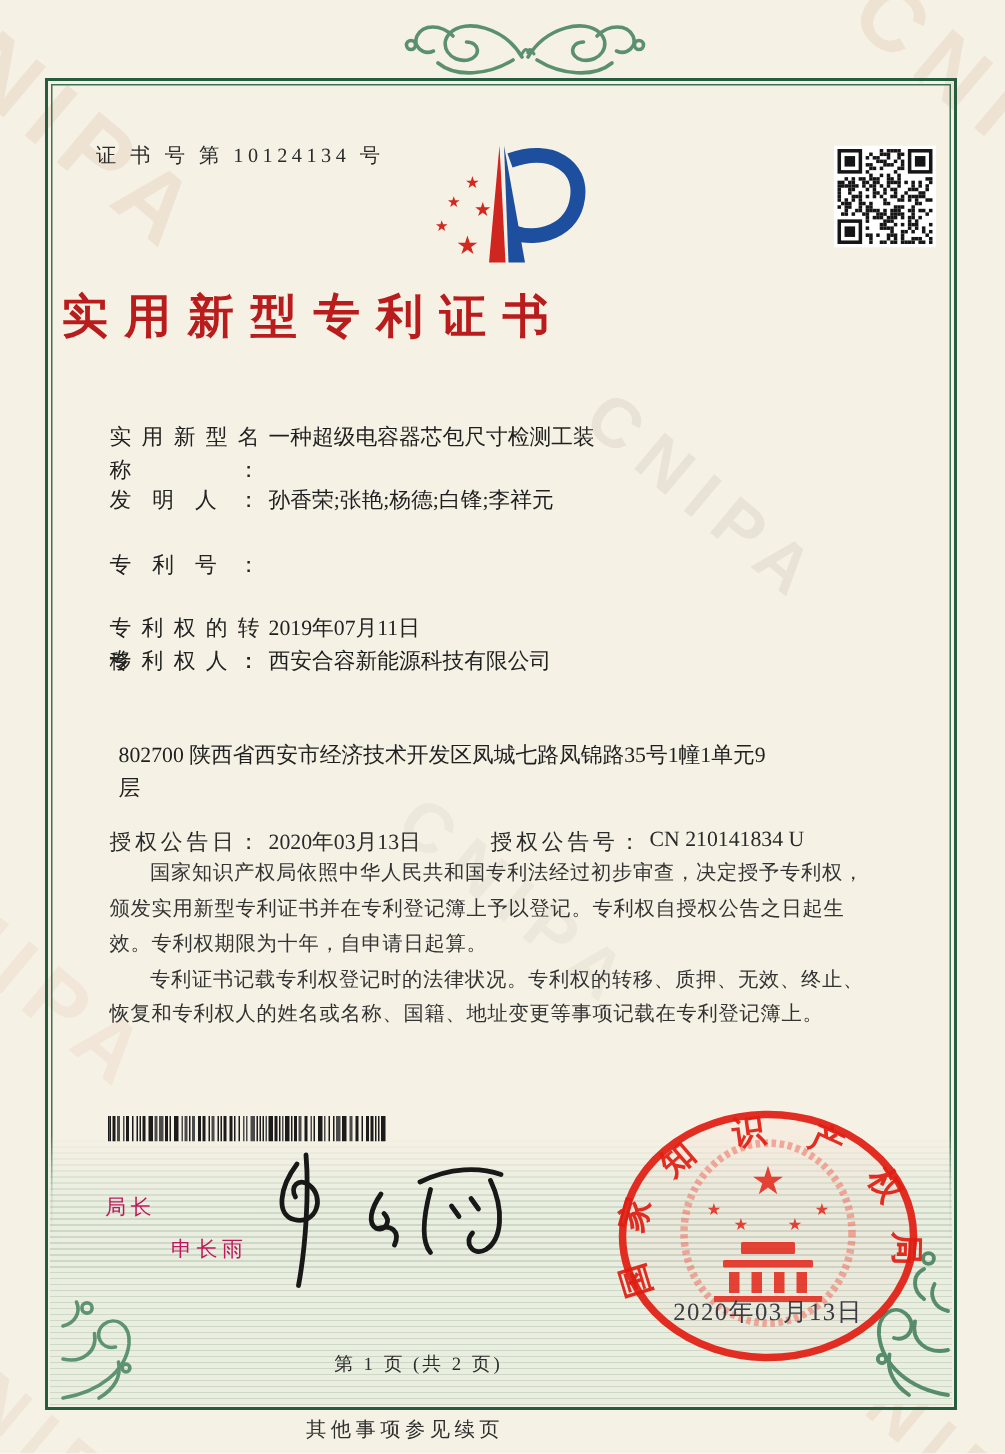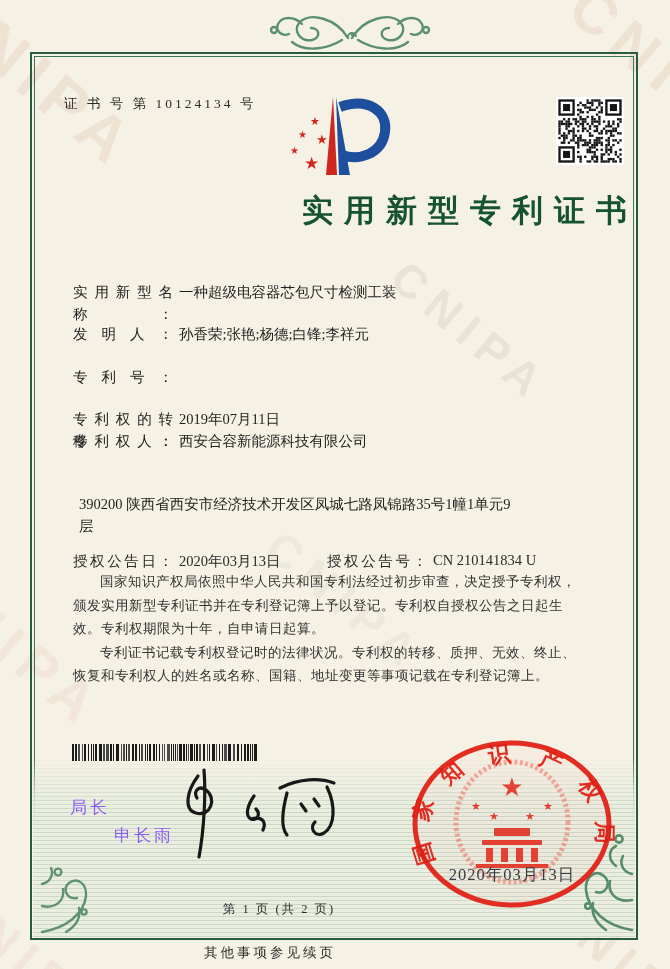--- a/index.html
+++ b/index.html
@@ -23,39 +23,39 @@
   .band{position:absolute; left:33px; top:756px; width:602px; height:181px;
         background:linear-gradient(180deg, rgba(233,238,224,0) 0, rgba(233,238,224,.85) 40px, #e9eee0 70px);}
   .band::after{content:""; position:absolute; inset:0;
         background:repeating-linear-gradient(0deg, rgba(105,140,105,.22) 0 1px, transparent 1px 4px);
         -webkit-mask-image:linear-gradient(180deg, transparent 0, #000 55px);
         mask-image:linear-gradient(180deg, transparent 0, #000 55px);}
   
   .cert-no{position:absolute; left:64px; top:95px; font-size:13.5px; letter-spacing:3px; color:#2b2b2b;}
   .logo{position:absolute; left:286px; top:94px;}
   .qr{position:absolute; left:556px; top:97px;}
-  .title{position:absolute; left:30px; top:190px; width:608px; text-align:right;
-         font-size:31px; font-weight:bold; letter-spacing:11px; text-indent:11px; color:#14532d;}
+  .title{position:absolute; left:30px; top:190px; width:608px; text-align:left;
+         font-size:31px; font-weight:bold; letter-spacing:11px; text-indent:11px; color:#b91c1c;}
   
   .frow{position:absolute; left:73px; width:562px; display:flex; font-size:14.5px; line-height:22px;}
   .flabel{flex:0 0 100px; text-align:justify; -moz-text-align-last:justify; text-align-last:justify; color:#222;}
   .fval{flex:1 1 auto; padding-left:6px; color:#1f1f1f; word-break:break-all;}
   .grant-row{position:absolute; left:73px; top:552px; width:562px; height:22px; font-size:14.5px;}
   .grant-row span{position:absolute; top:0; white-space:nowrap;}
   .g-dlabel{left:0; width:100px; text-align:justify; -moz-text-align-last:justify; text-align-last:justify;}
   .g-dval{left:106px;}
   .g-nlabel{left:254px; width:100px; text-align:justify; -moz-text-align-last:justify; text-align-last:justify;}
   .g-nval{left:360px;}
   
   .paras{position:absolute; left:73px; top:570px; width:516px;}
   .paras p{margin:0; text-indent:2em; font-size:13.5px; line-height:23.5px;
            letter-spacing:0.5px; color:#333;}
   
   .barcode{position:absolute; left:72px; top:744px;}
-  .signer{position:absolute; left:70px; font-size:17px; letter-spacing:3px; color:#8b5cf6;
+  .signer{position:absolute; left:70px; font-size:14px; letter-spacing:3px; color:#be185d;
           font-family:"Liberation Sans","DejaVu Sans",sans-serif;}
   .signer-title{top:796px;}
   .signer-name{top:824px;margin-left:44px;}
   .signature{position:absolute; left:168px; top:766px;}
   .seal{position:absolute; left:406px; top:724px;}
   .seal-char{font-size:22px; font-weight:bold; fill:#e11d12; opacity:.92;
              font-family:"Liberation Serif","DejaVu Serif",serif;}
   .seal-date{position:absolute; left:414px; top:864px; width:196px; text-align:center;
              font-size:16.5px; letter-spacing:1px; color:#3a3b45;}
   .page-indicator{position:absolute; left:30px; top:901px; width:498px; text-align:center;
@@ -413,21 +413,21 @@
   </div>
   <div class="frow" style="top:408px">
     <span class="flabel">专利权的转移：</span>
     <span class="fval">2019年07月11日</span>
   </div>
   <div class="frow" style="top:430px">
     <span class="flabel">专利权人：</span>
     <span class="fval">西安合容新能源科技有限公司</span>
   </div>
   <div class="frow" style="top:493px">
-    <span class="fval" style="max-width:436px">390200 陕西省西安市经济技术开发区凤城七路凤锦路35号1幢1单元9层</span>
+    <span class="fval" style="max-width:436px">802700 陕西省西安市经济技术开发区凤城七路凤锦路35号1幢1单元9层</span>
   </div>
 
   <div class="grant-row">
     <span class="g-dlabel">授权公告日：</span>
     <span class="g-dval">2020年03月13日</span>
     <span class="g-nlabel">授权公告号：</span>
     <span class="g-nval">CN 210141834 U</span>
   </div>
 
   <div class="paras">

